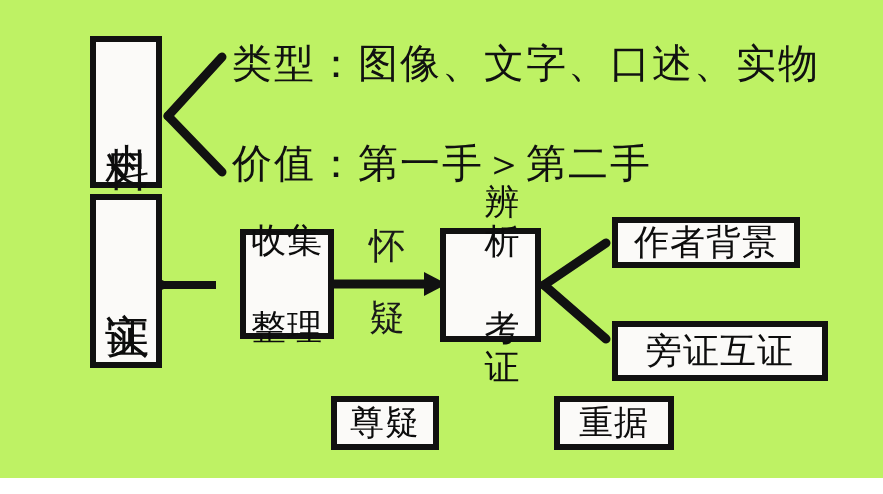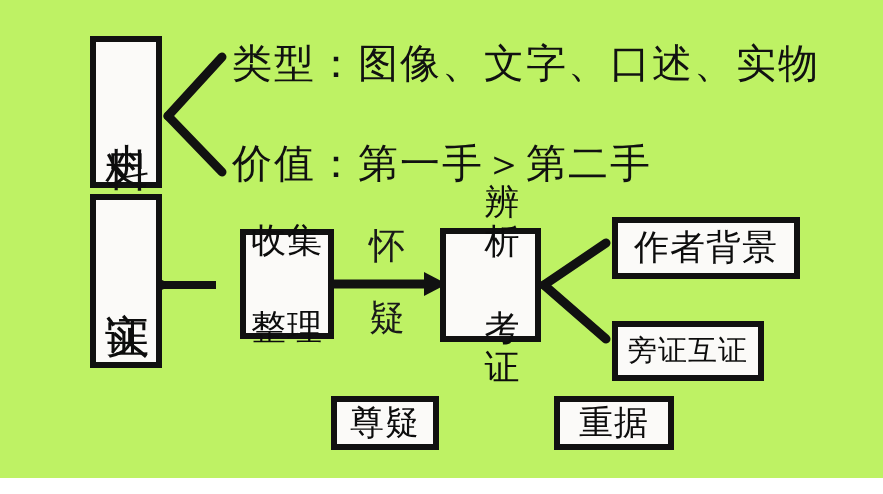--- a/index.html
+++ b/index.html
@@ -119,22 +119,22 @@
   </div>
 
   <div class="arrowlabel" style="left:369px; top:228px; font-size:36px;">怀</div>
   <div class="arrowlabel" style="left:369px; top:300px; font-size:36px;">疑</div>
 
   <div class="node stacked" style="left:440px; top:228px; width:101px; height:114px; font-size:35px;padding-left:24px;">
     <span>辨析</span>
     <span>考证</span>
   </div>
 
-  <div class="node" style="left:612px; top:217px; width:188px; height:62px; font-size:35px;">作者背景</div>
+  <div class="node" style="left:612px; top:217px; width:188px; height:51px; font-size:35px;">作者背景</div>
 
-  <div class="node" style="left:612px; top:321px; width:152px; height:60px; font-size:29px;">旁证互证</div>
+  <div class="node" style="left:612px; top:321px; width:216px; height:60px; font-size:36px;">旁证互证</div>
 
   <div class="node" style="left:331px; top:396px; width:108px; height:54px; font-size:34px;">尊疑</div>
 
   <div class="node" style="left:554px; top:396px; width:120px; height:54px; font-size:34px;">重据</div>
 
   <div class="bottom-fade"></div>
 </div>
 
 </body></html>

